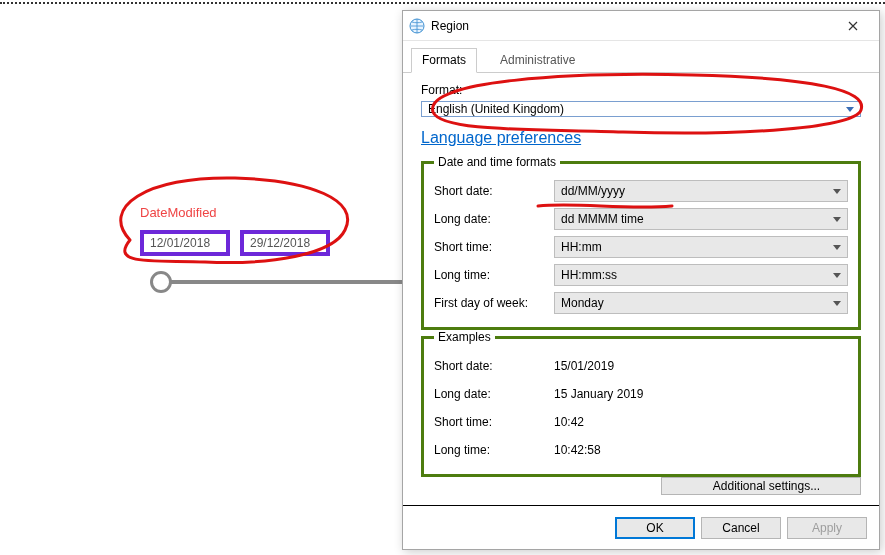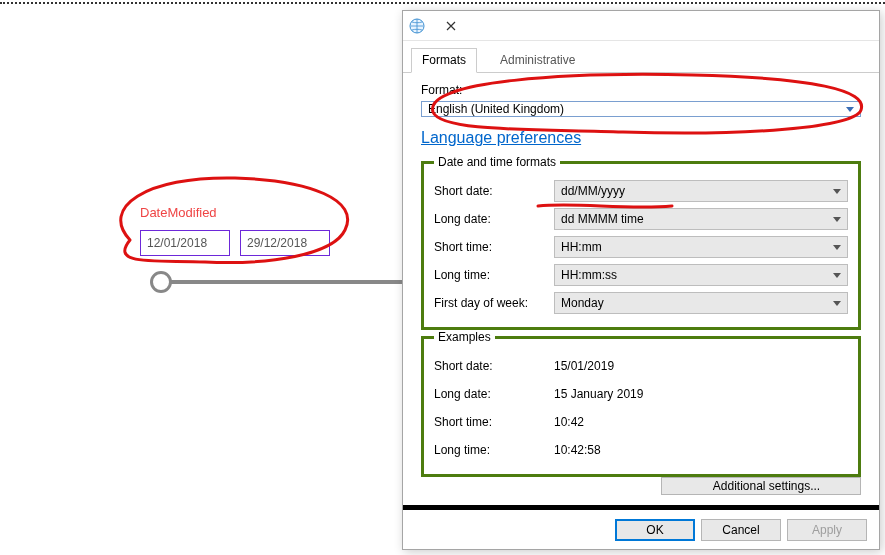--- a/index.html
+++ b/index.html
@@ -29,21 +29,21 @@
     color: #ef4444;
     margin-bottom: 10px;
   }
   .slicer-dates {
     display: flex;
     gap: 10px;
   }
   .slicer-dates input {
     width: 90px;
     height: 26px;
-    border: 1px solid #6d28d9;
+    border: 4px solid #6d28d9;
     padding: 3px 6px;
     font-family: inherit;
     font-size: 12px;
     color: #555;
     text-align: left;
   }
   .slicer-track {
     position: absolute;
     top: 280px; left: 155px;
     width: 250px;
@@ -205,21 +205,21 @@
     height: 24px;
     border: 1px solid #b5b5b5;
     background: #e8e8e8;
     font-size: 12px;
     cursor: pointer;
     padding-left: 11px;
   }
 
   .dialog-footer {
     height: 44px;
-    border-top: 5px solid #000000;
+    border-top: 1px solid #000000;
     display: flex;
     align-items: center;
     justify-content: flex-end;
     gap: 6px;
     padding: 0 12px;
   }
   .dlg-btn {
     width: 80px;
     height: 22px;
     border: 1px solid #b5b5b5;
@@ -253,20 +253,21 @@
 <div class="slicer-handle"></div>
 
 <div class="dialog">
   <div class="titlebar">
     <span class="globe">
       <svg viewBox="0 0 16 16" width="16" height="16">
         <circle cx="8" cy="8" r="7" fill="#e8f4ff" stroke="#3a8dd0" stroke-width="1"></circle>
         <path d="M2 8h12M8 1v14M3 4c3 1 7 1 10 0M3 12c3-1 7-1 10 0" stroke="#3a8dd0" stroke-width="0.8" fill="none"></path>
       </svg>
     </span>
+    <span class="title">Region</span>
     <div class="close">
       <svg viewBox="0 0 10 10" width="10" height="10">
         <path d="M1 1l8 8M9 1l-8 8" stroke="#333" stroke-width="1.2"></path>
       </svg>
     </div>
   </div>
 
   <div class="tabs">
     <div class="tab active">Formats</div>
     <div class="tab">Administrative</div>

